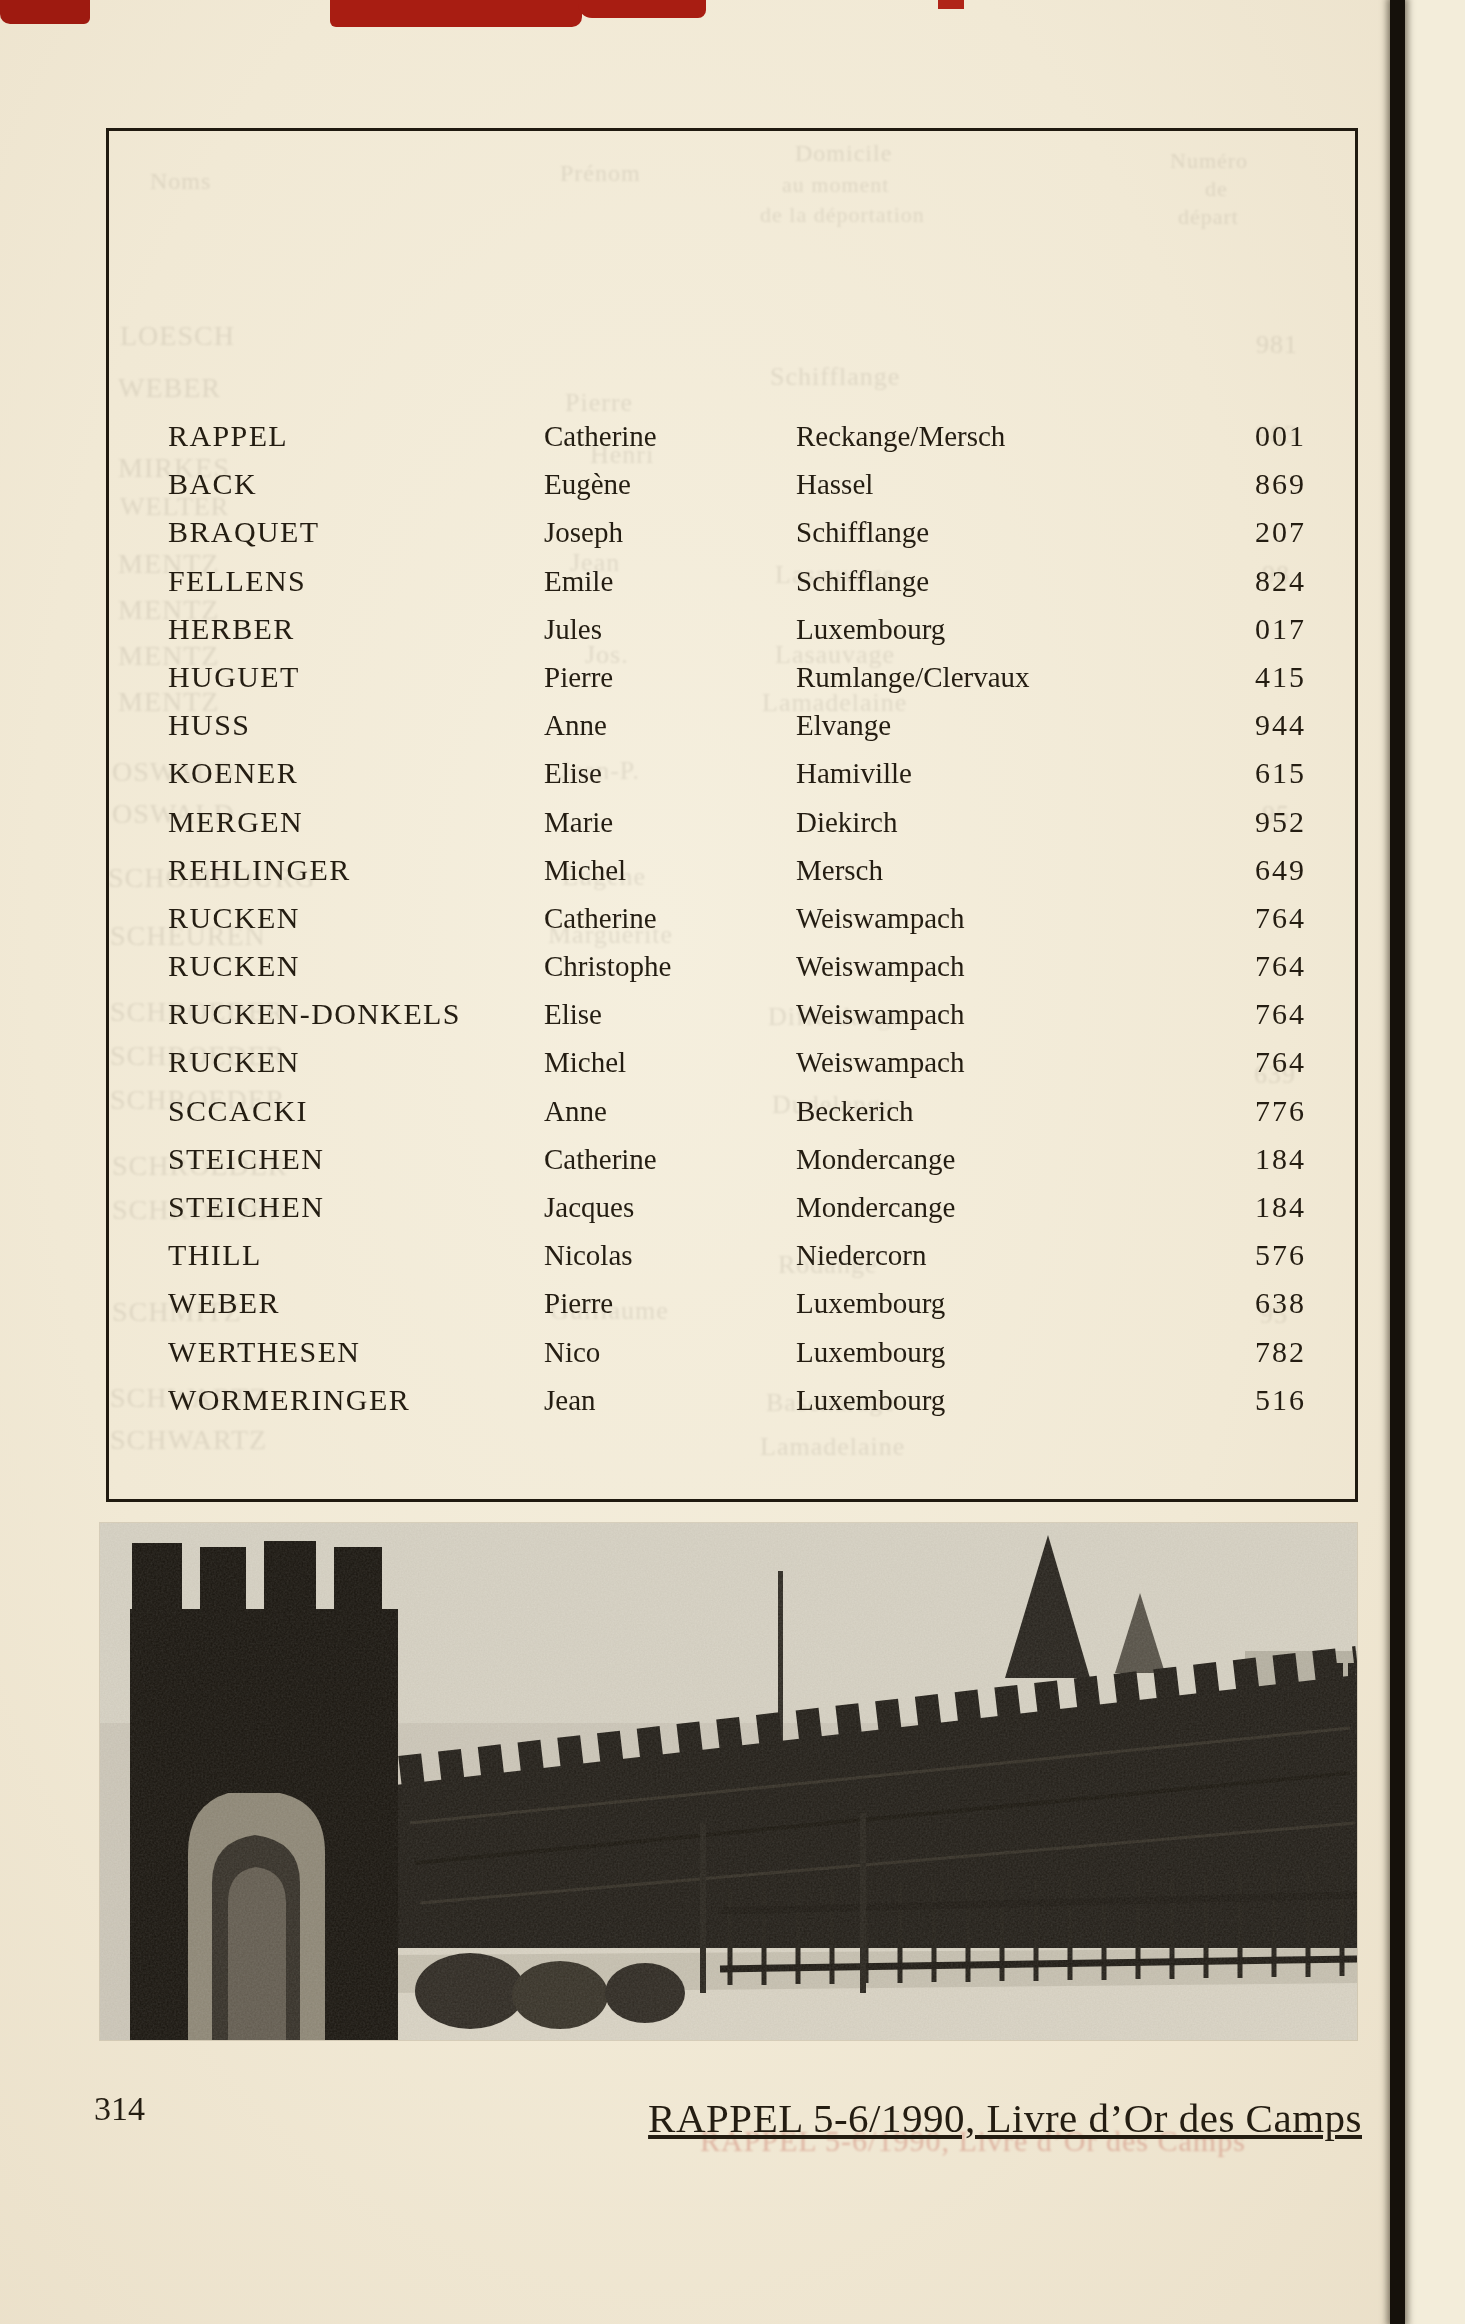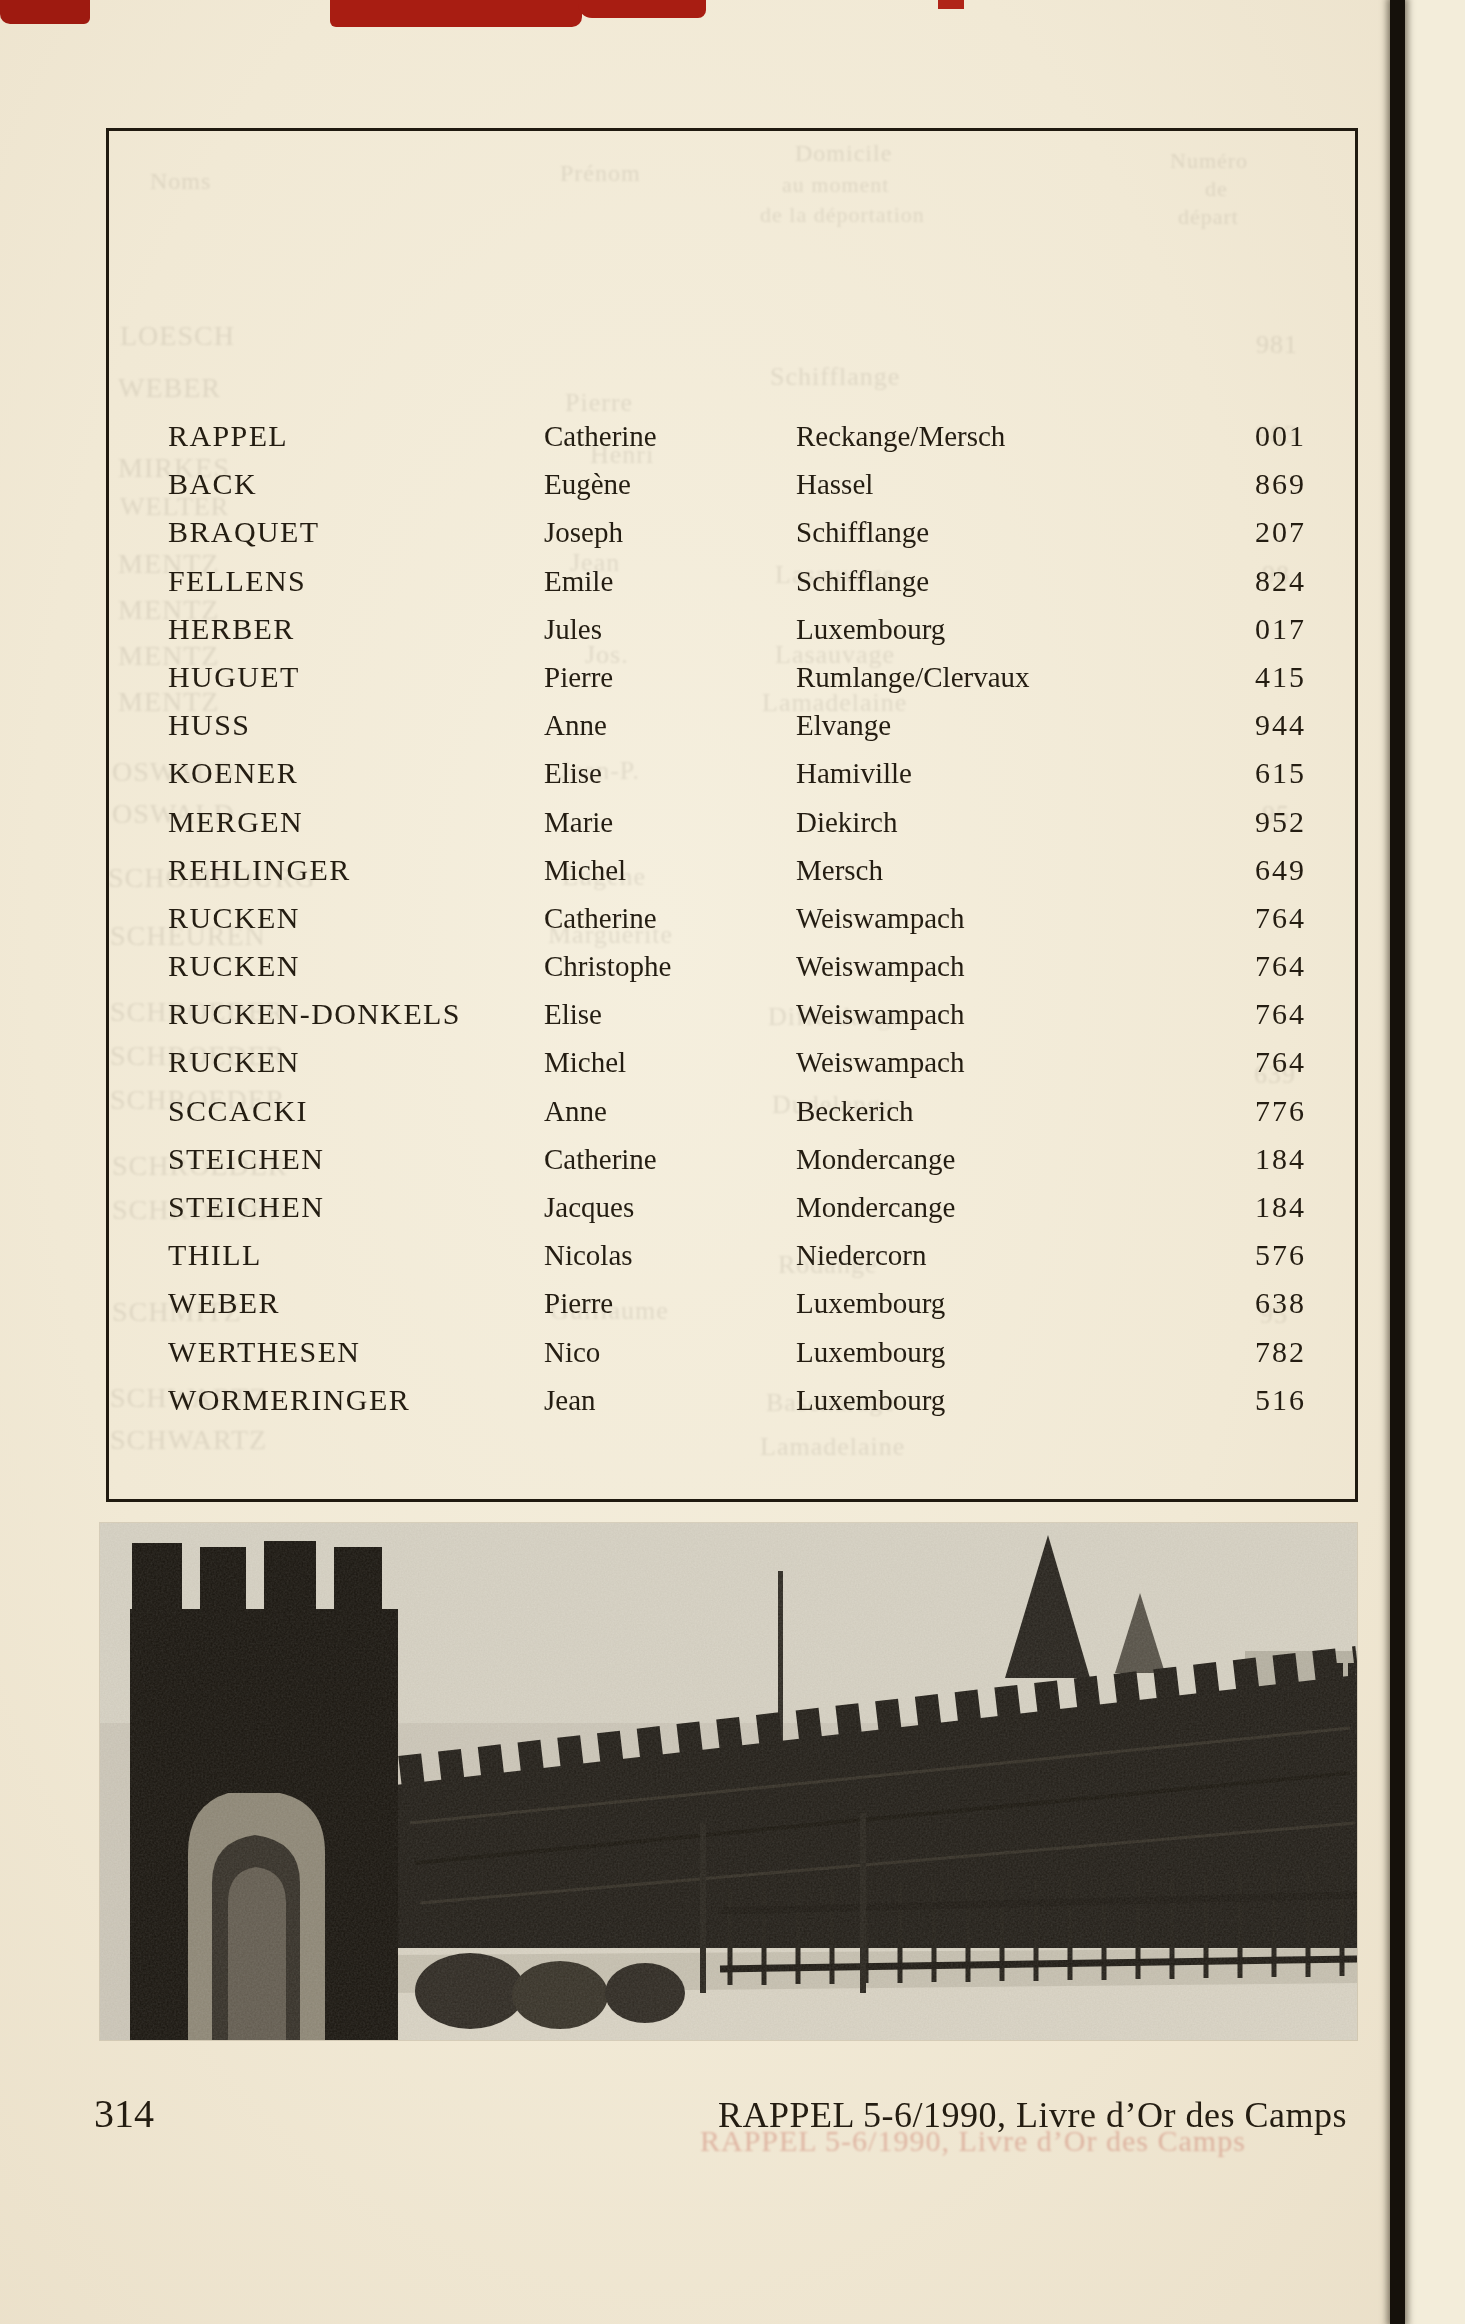--- a/index.html
+++ b/index.html
@@ -33,22 +33,22 @@
     align-items:baseline;font-size:30px;}
   .cell-surname{letter-spacing:1.4px;font-size:30px;}
   .cell-firstname,.cell-place{font-size:29px;}
   .cell-number{text-align:right;padding-right:2px;letter-spacing:2px;font-size:30px;}
 
   
   .photo{position:absolute;left:100px;top:1523px;width:1257px;height:517px;
     background:#ccc6b8;overflow:hidden;box-shadow:0 0 0 1px rgba(60,50,30,.15);}
 
   
-  .footer-left{position:absolute;left:94px;top:2090px;font-size:40px;}
-  .footer-right{position:absolute;right:118px;top:2094px;font-size:36px;letter-spacing:.5px;}
+  .footer-left{position:absolute;left:94px;top:2090px;font-size:34px;}
+  .footer-right{position:absolute;right:103px;top:2094px;font-size:41px;letter-spacing:.5px;text-decoration:underline;}
 </style>
 </head>
 <body>
 
 <div class="canvas">
 
   <div class="red-mark red-a"></div>
   <div class="red-mark red-b"></div>
   <div class="red-mark red-c"></div>
   <div class="red-mark red-d"></div>

